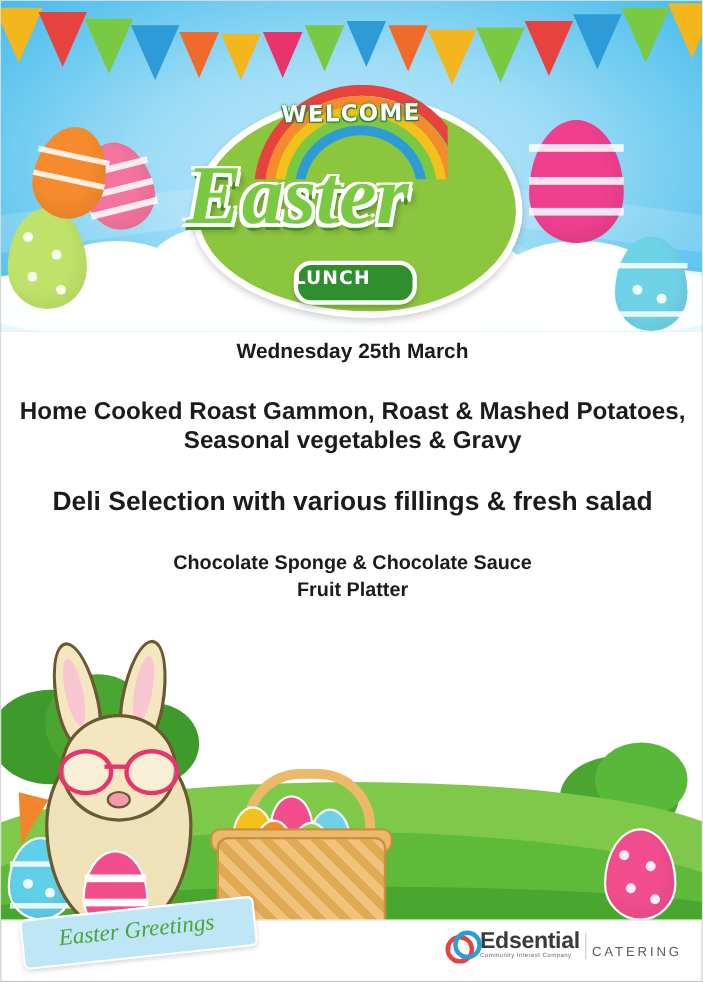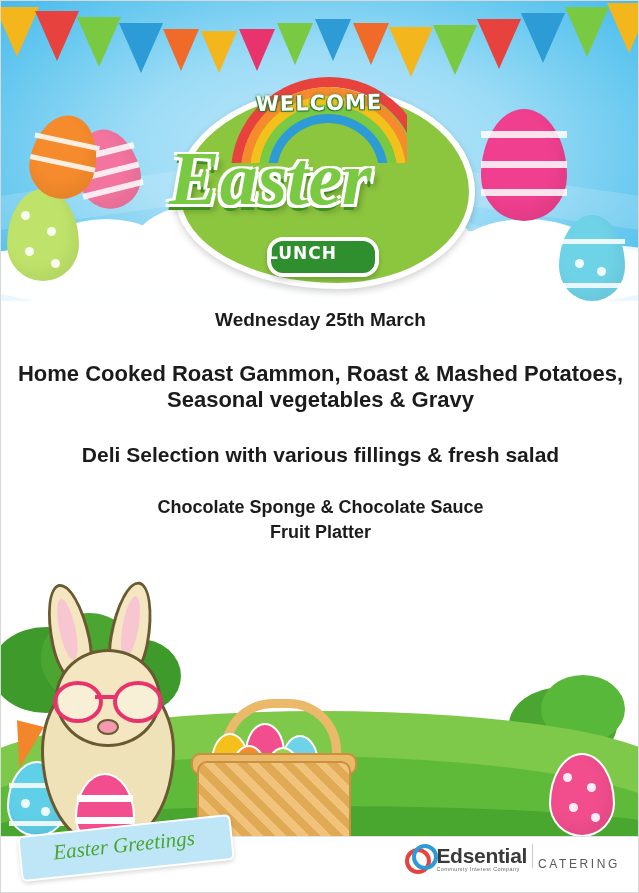--- a/index.html
+++ b/index.html
@@ -191,21 +191,21 @@
     text-align: center;
     color: #1b1b1b;
   }
   .menu .line {
     font-family: "Liberation Sans", sans-serif;
     font-weight: bold;
   }
   .date       { font-size: 19px; margin-top: 12px; }
   .main1      { font-size: 22px; margin-top: 30px; line-height: 26px; }
   .veg        { font-size: 13px; margin-top: 42px; }
-  .deli       { font-size: 21px; margin-top: 30px; }
+  .deli       { font-size: 24px; margin-top: 30px; }
   .dessert    { font-size: 18px; margin-top: 28px; line-height: 25px; }
 
   
   .scene {
     position: absolute;
     left: 0; top: 590px;
     width: 639px; height: 303px;
     overflow: hidden;
   }
   .grass-back {
@@ -263,21 +263,21 @@
     transform: rotate(-6deg);
     font-family: "Liberation Serif", serif;
     font-style: italic;
     font-size: 21px;
     color: #4aa632;
   }
   .brand {
     position: absolute;
     right: 18px; top: 843px;
     display: flex;
-    align-items: flex-start;
+    align-items: flex-end;
     gap: 5px;
   }
   .brand-mark {
     position: relative;
     width: 26px; height: 26px;
   }
   .brand-mark .ring {
     position: absolute;
     border-radius: 50%;
     border: 4px solid #e8423f;

